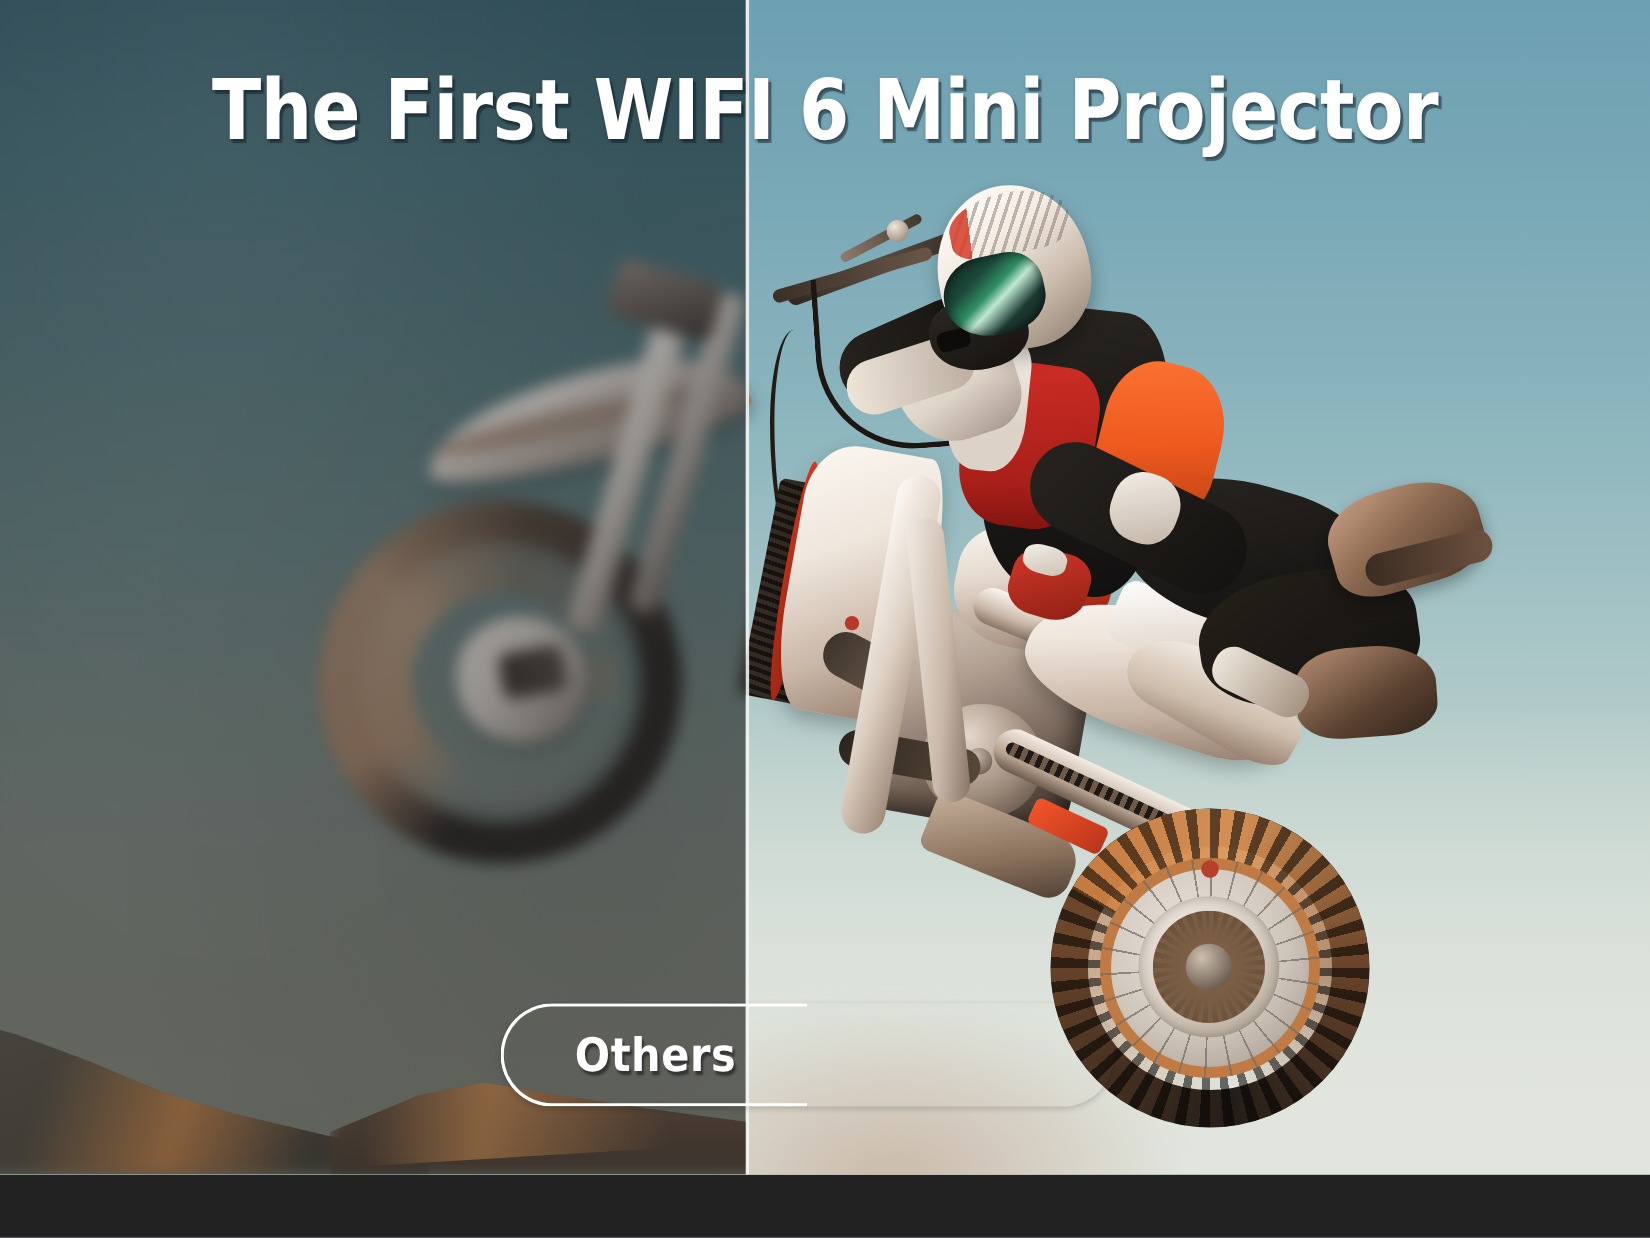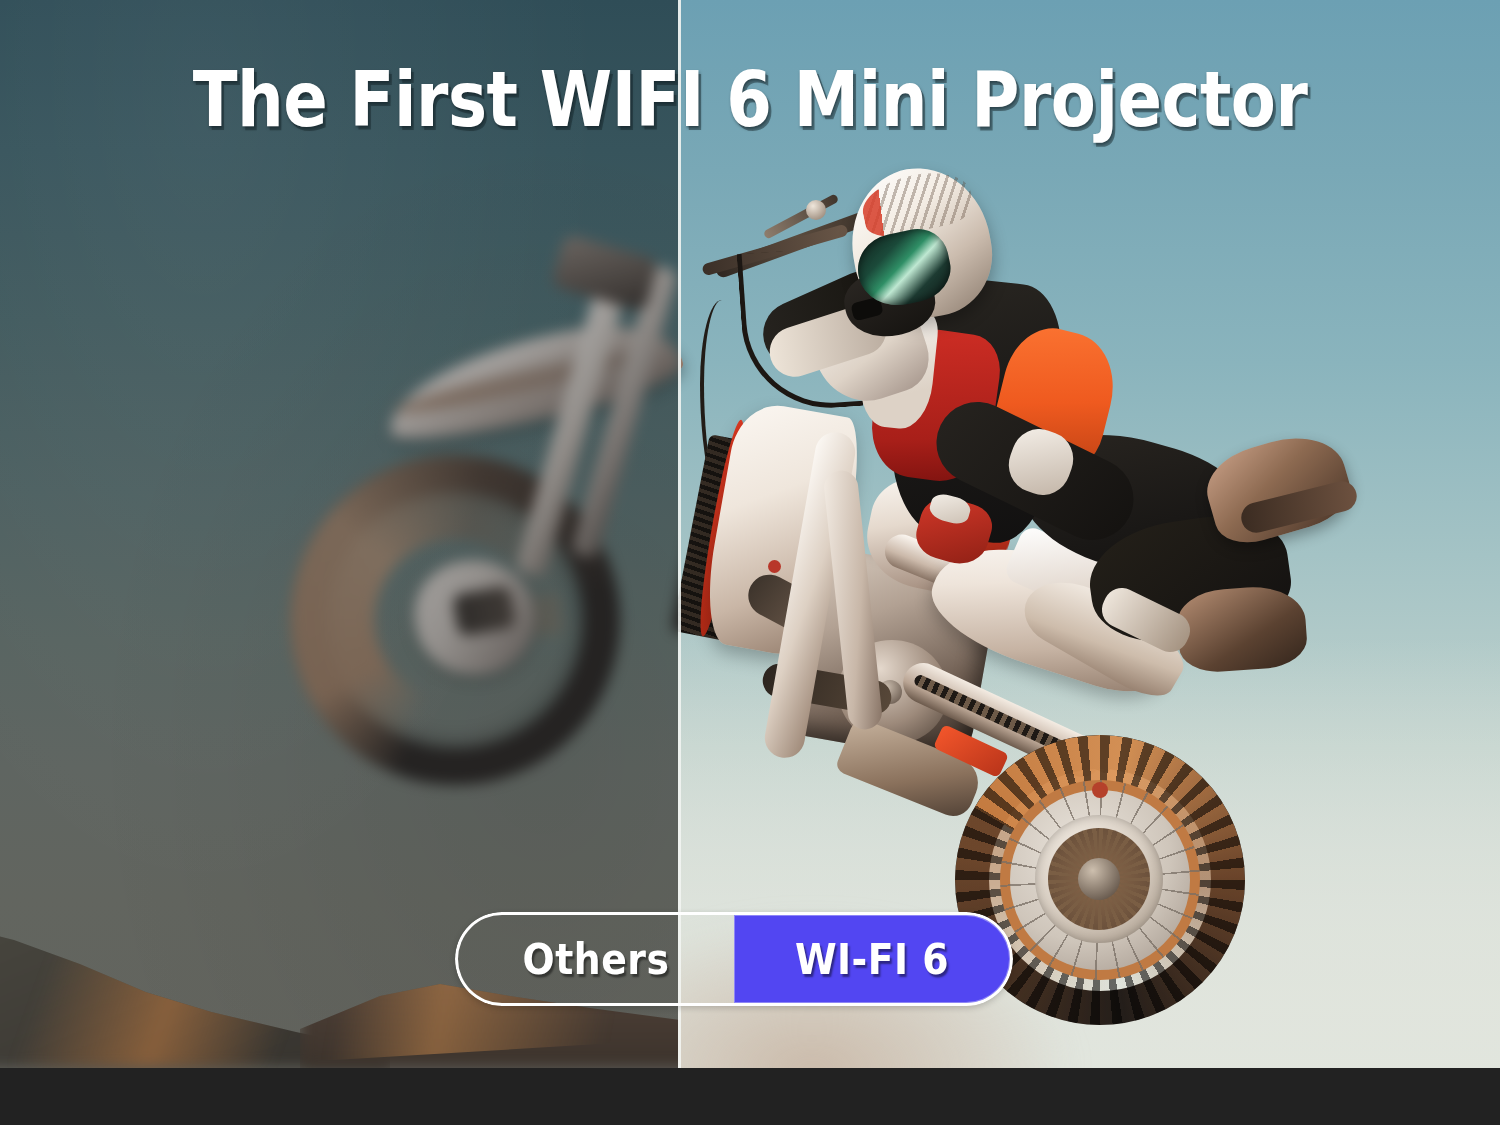--- a/index.html
+++ b/index.html
@@ -689,16 +689,15 @@
     <div class="ridge ridge-b"></div>
     <div class="ridge ridge-b-lit"></div>
   </div>
 
   <div class="divider"></div>
 
   <div class="title">The First WIFI 6 Mini Projector</div>
 
   <div class="toggle">
     <div class="toggle-half toggle-others">Others</div>
-    <div class="toggle-half toggle-wifi">WI-FI 6</div>
   </div>
 
 </div>
 
 </body></html>

